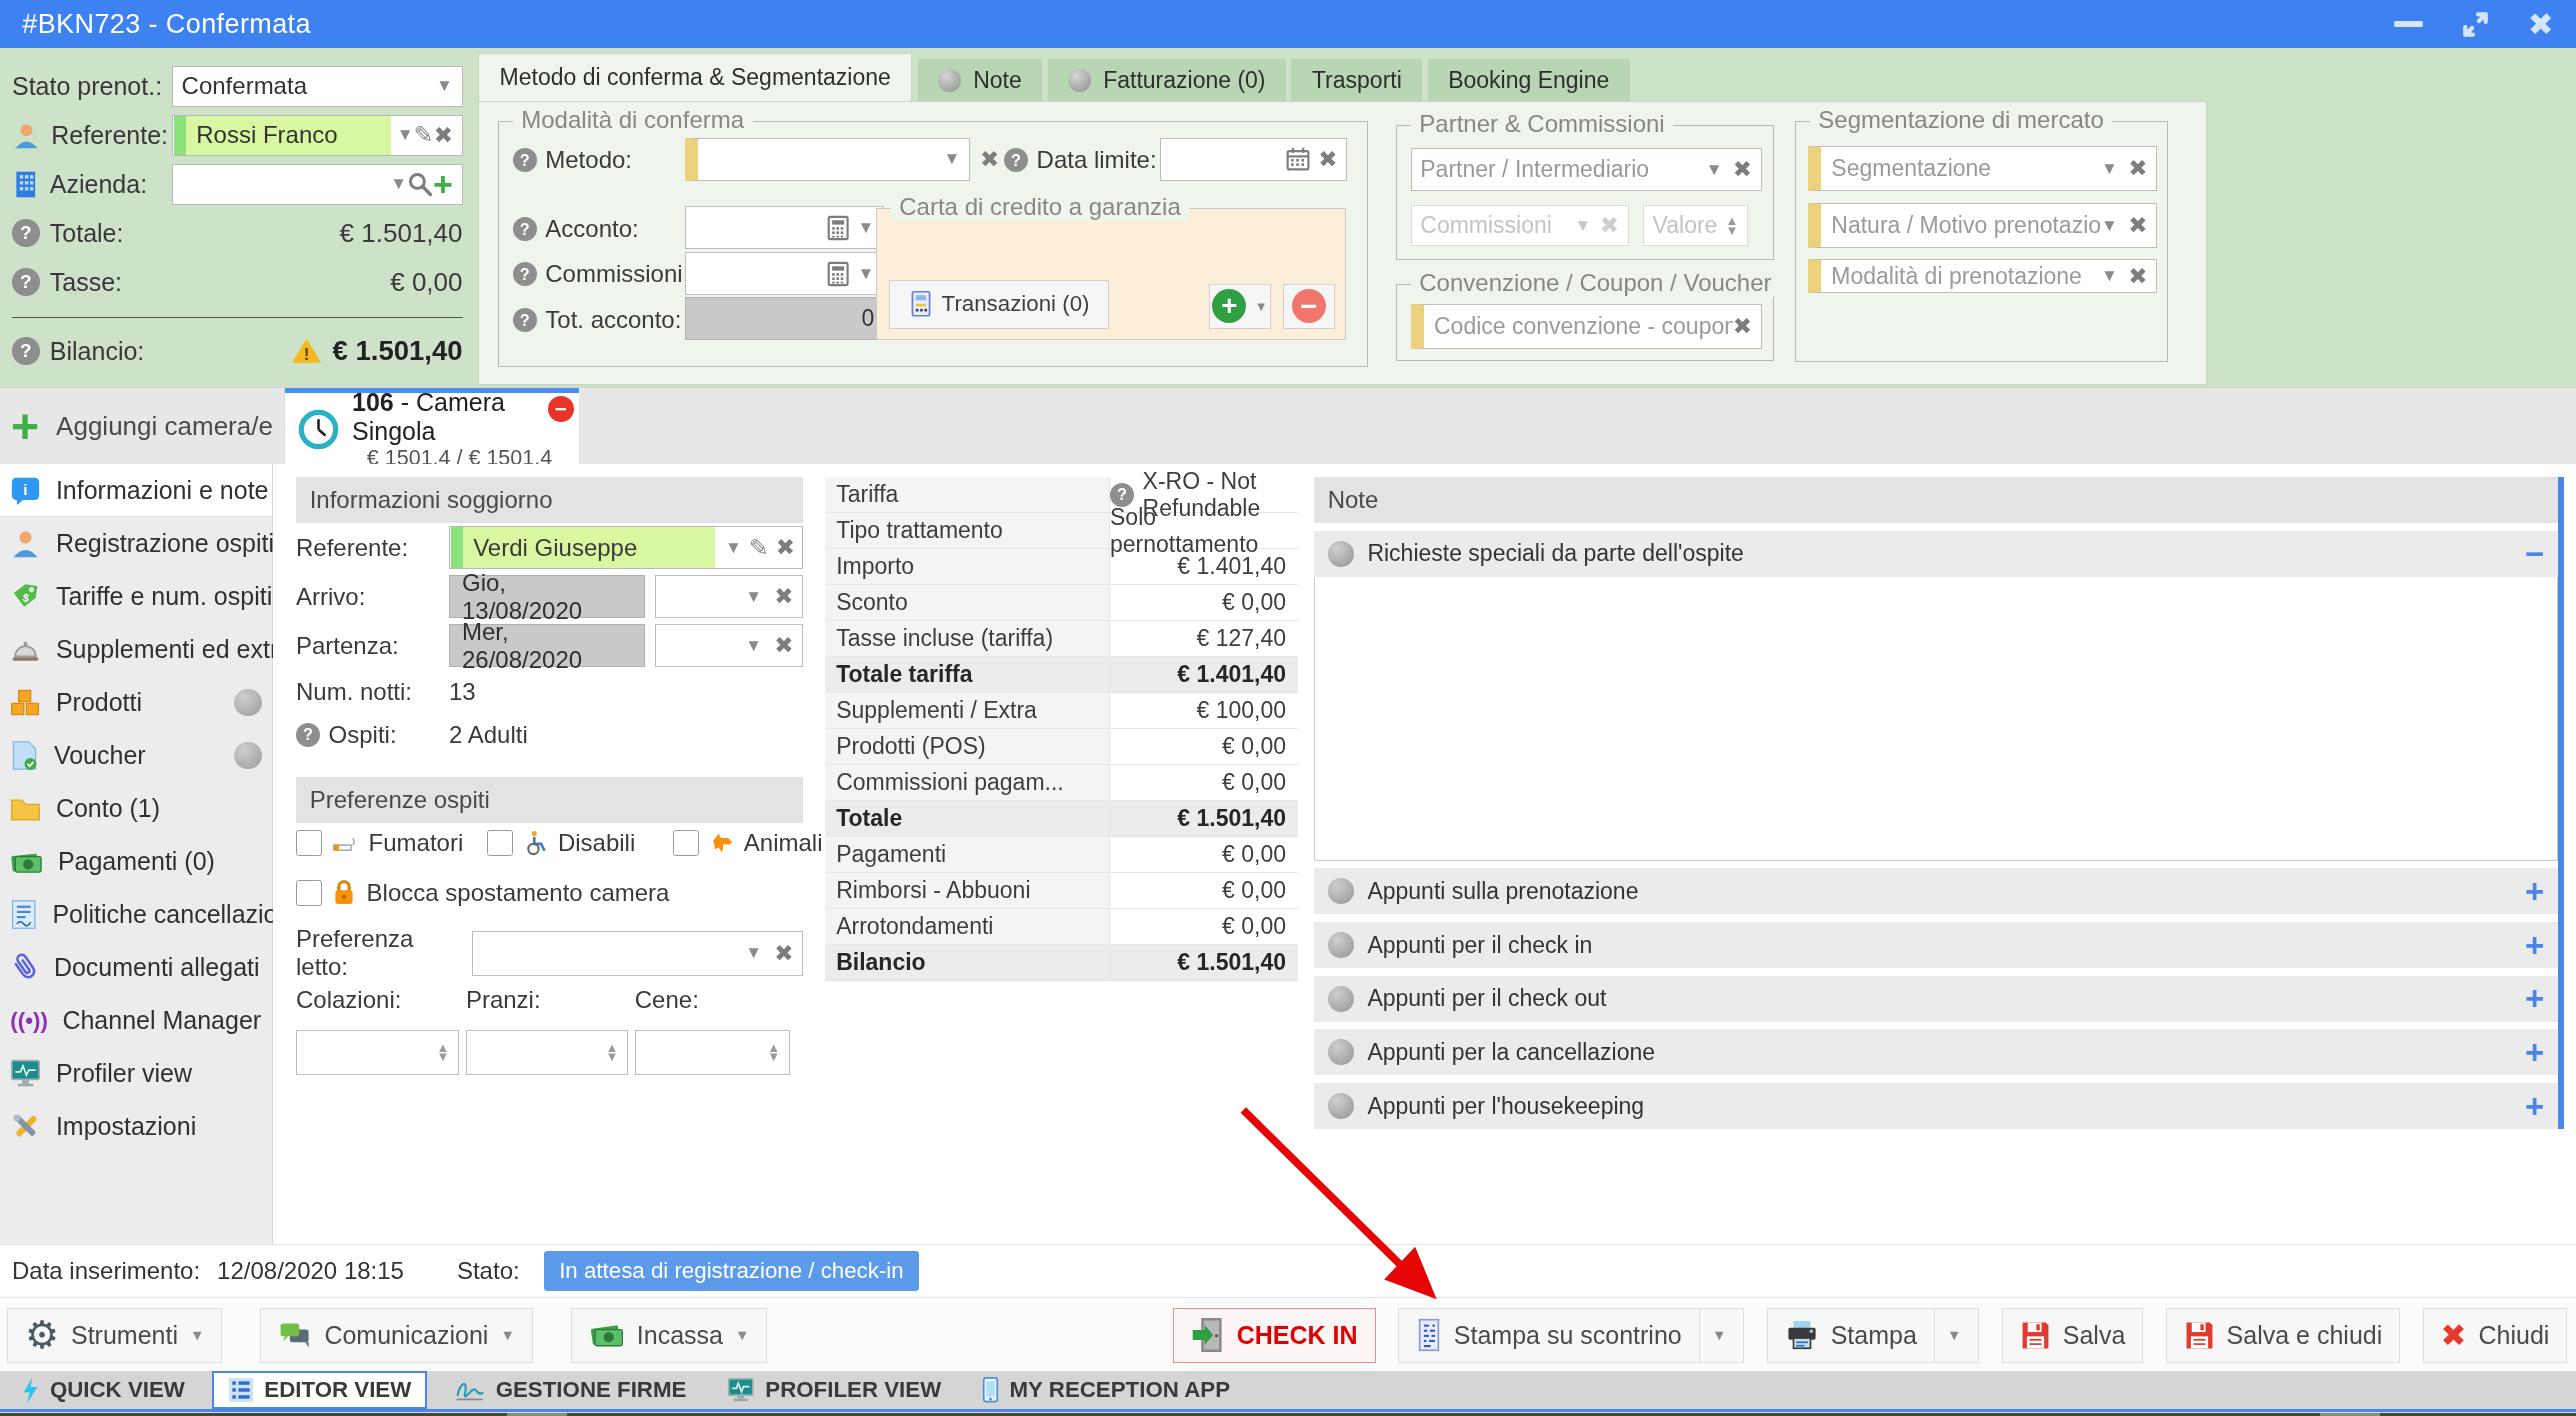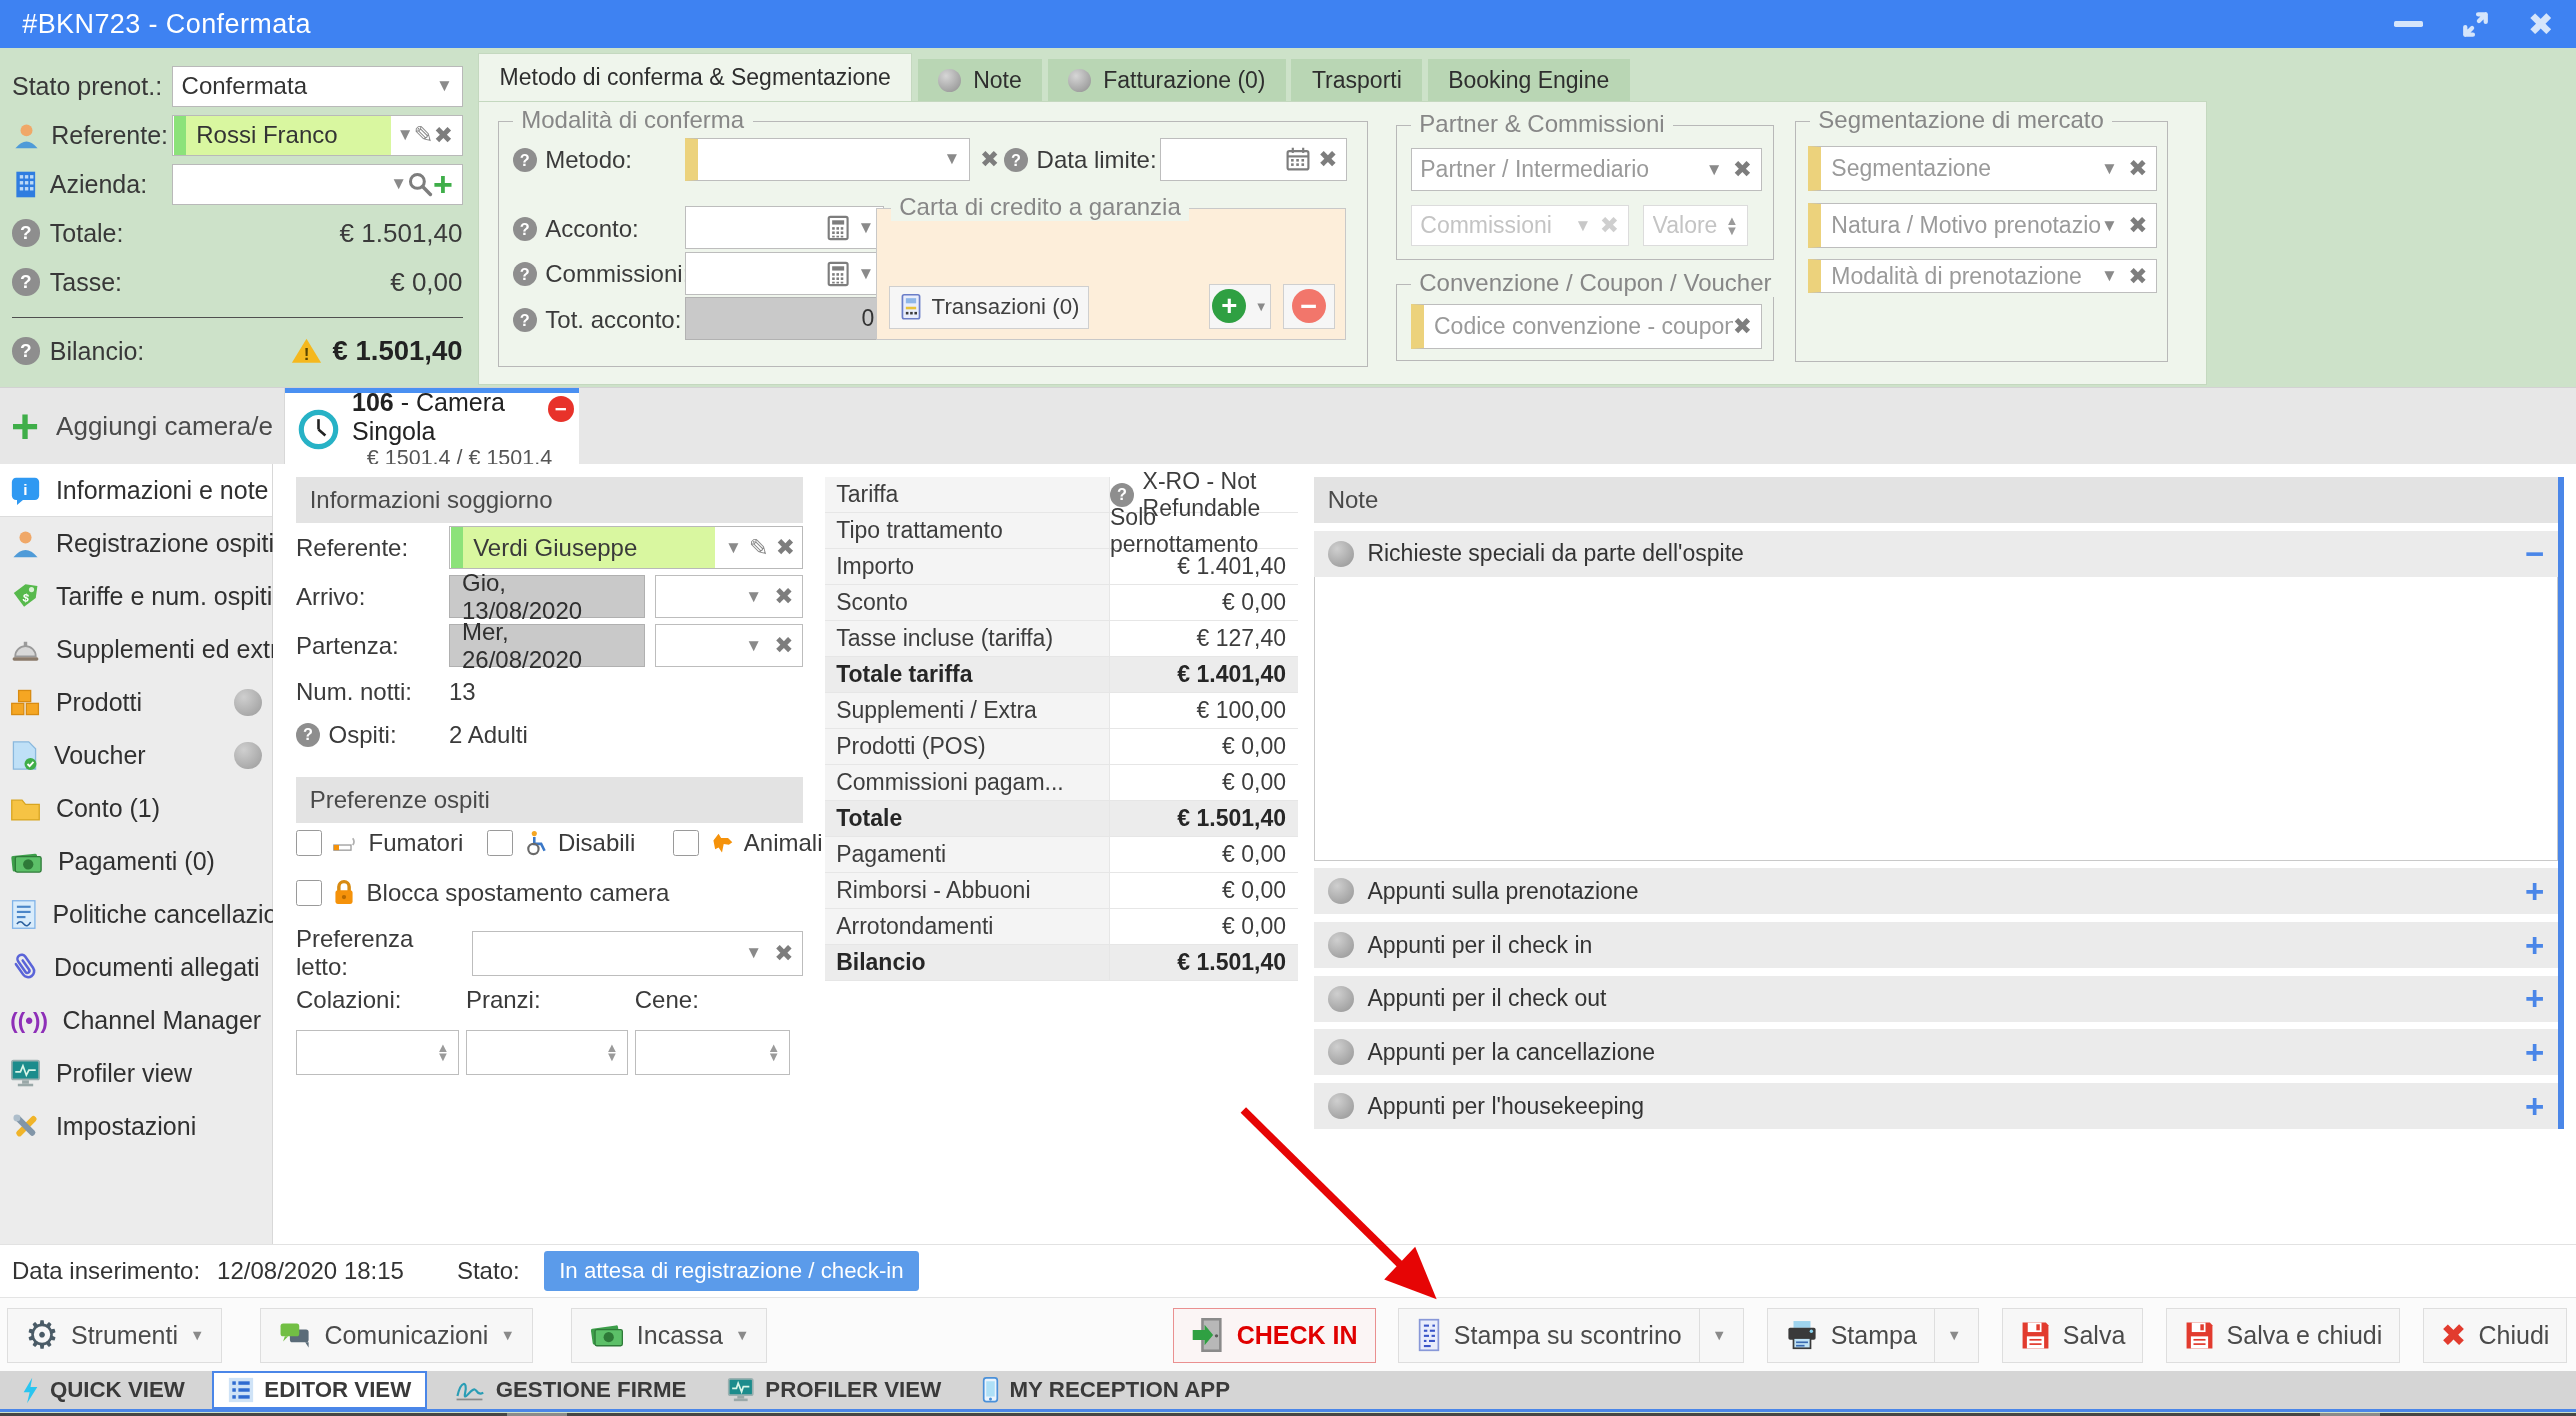--- a/index.html
+++ b/index.html
@@ -349,21 +349,21 @@
       <span class="lbl" style="left:13.7px;top:184px">
           <span class="qi sm">?</span>
           <span>Tot. acconto:</span>
         </span>
       <div class="ctrl grayfld" style="left:186px;top:175px;width:199px;height:43px;justify-content:flex-end">
           <span>0</span>
         </div>
 
       <div class="gb ccbox" style="left:377px;top:86px;width:470px;height:132px;border-color:#c8c8c8">
         <span class="lg">Carta di credito a garanzia</span>
-        <div class="smbtn" style="left:12px;bottom:10.3px;height:43px;padding:0 9px">
+        <div class="smbtn" style="left:12px;bottom:10.3px;height:49px;padding:0 19px">
           <span class="ico">
               <svg width="24" height="27.5" viewBox="0 0 28 32">
                 <rect x="4" y="2" width="20" height="28" rx="2" fill="#e9edfb" stroke="#6a7dc8" stroke-width="2"></rect>
                 <rect x="8" y="6" width="12" height="6" fill="#8fb6e8"></rect>
                 <rect x="8" y="16" width="12" height="3" fill="#e8c23a"></rect>
                 <g fill="#3a3a3a">
                   <rect x="8" y="22" width="3" height="3"></rect>
                   <rect x="13" y="22" width="3" height="3"></rect>
                   <rect x="18" y="22" width="3" height="3"></rect>
                 </g>

